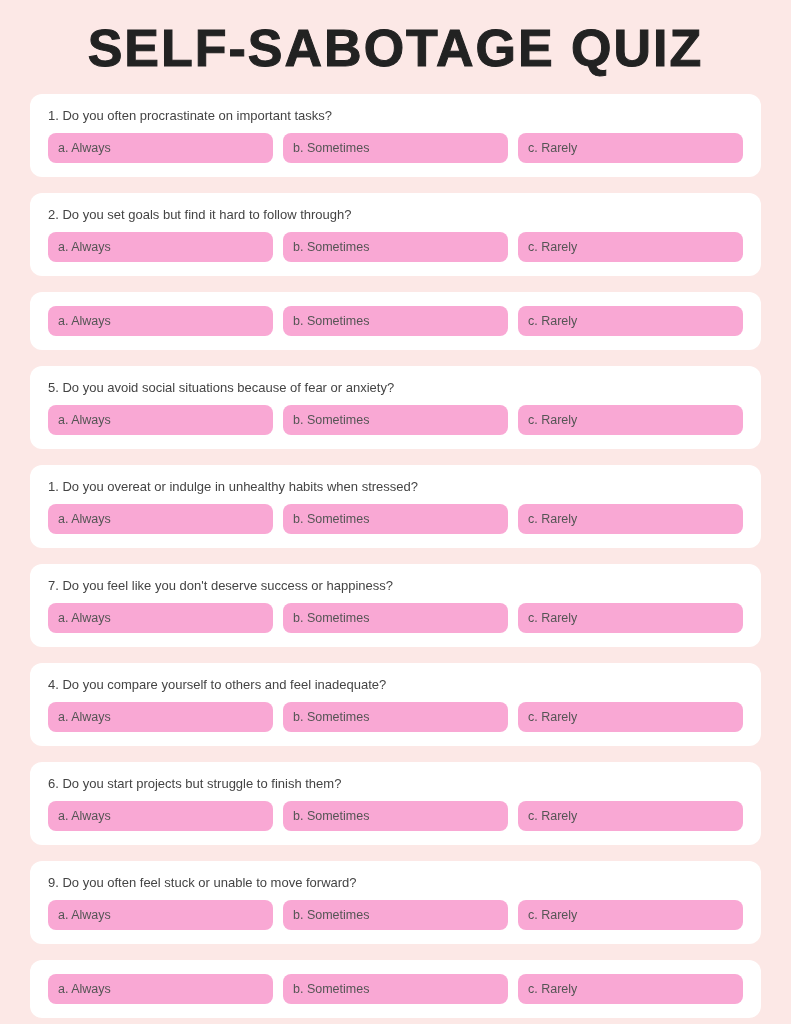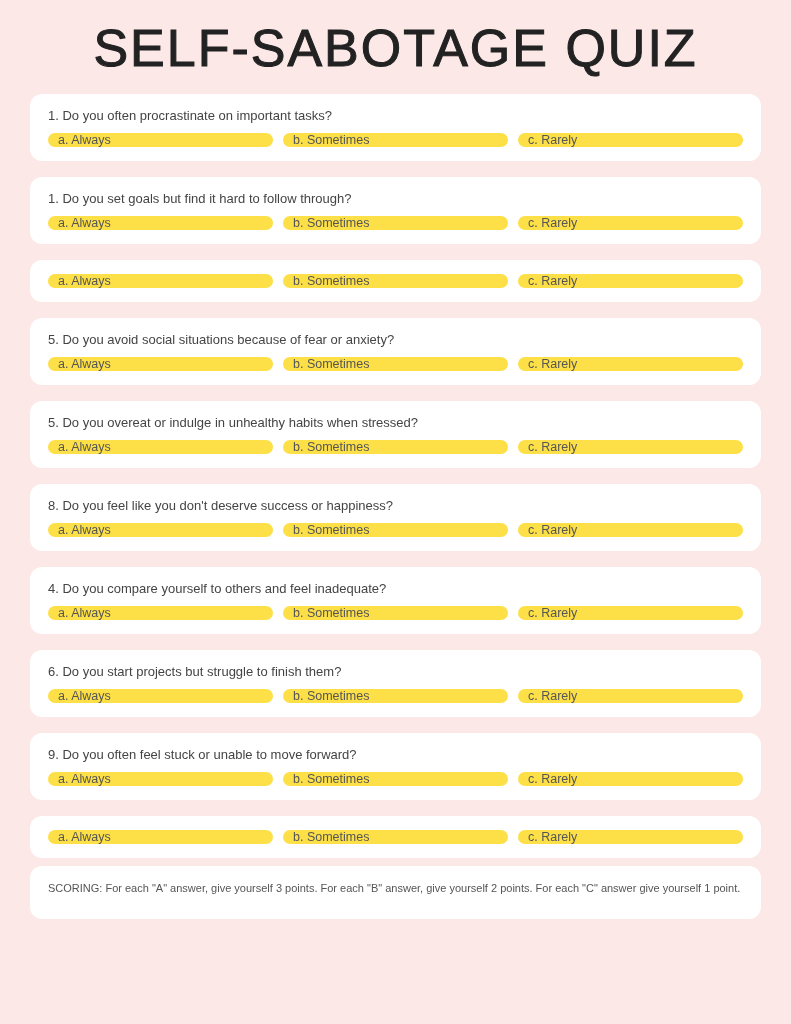--- a/index.html
+++ b/index.html
@@ -9,21 +9,21 @@
       background-color: #fce8e6;
       font-family: 'Arial', sans-serif;
       display: flex;
       flex-direction: column;
       align-items: center;
       padding: 18px 30px 18px 30px;
     }
 
     .main-title {
       font-size: 52px;
-      font-weight: 400;
+      font-weight: 700;
       color: #222;
       letter-spacing: 2px;
       text-align: center;
       margin-bottom: 16px;
       font-family: 'Arial Black', 'Arial', sans-serif;
       -webkit-text-stroke: 1px #222;
     }
 
     .quiz-container {
       width: 100%;
@@ -46,24 +46,24 @@
       font-weight: 400;
     }
 
     .options-row {
       display: flex;
       gap: 10px;
     }
 
     .option-btn {
       flex: 1;
-      background: #fde047;
+      background: #f9a8d4;
       border: none;
       border-radius: 8px;
-      padding: 0 10px;
+      padding: 8px 10px;
       font-size: 12.5px;
       color: #555;
       text-align: left;
       cursor: pointer;
     }
 
     .scoring-section {
       background: #fff;
       border-radius: 12px;
       padding: 14px 18px;
@@ -86,21 +86,21 @@
 <div class="quiz-container">
 <div class="question-card">
       <div class="question-text">1. Do you often procrastinate on important tasks?</div>
       <div class="options-row">
         <button class="option-btn">a. Always</button>
         <button class="option-btn">b. Sometimes</button>
         <button class="option-btn">c. Rarely</button>
       </div>
     </div>
     <div class="question-card">
-      <div class="question-text">1. Do you set goals but find it hard to follow through?</div>
+      <div class="question-text">2. Do you set goals but find it hard to follow through?</div>
       <div class="options-row">
         <button class="option-btn">a. Always</button>
         <button class="option-btn">b. Sometimes</button>
         <button class="option-btn">c. Rarely</button>
       </div>
     </div>
     <div class="question-card">
       <div class="options-row">
         <button class="option-btn">a. Always</button>
         <button class="option-btn">b. Sometimes</button>
@@ -109,29 +109,29 @@
     </div>
     <div class="question-card">
       <div class="question-text">5. Do you avoid social situations because of fear or anxiety?</div>
       <div class="options-row">
         <button class="option-btn">a. Always</button>
         <button class="option-btn">b. Sometimes</button>
         <button class="option-btn">c. Rarely</button>
       </div>
     </div>
     <div class="question-card">
-      <div class="question-text">5. Do you overeat or indulge in unhealthy habits when stressed?</div>
+      <div class="question-text">1. Do you overeat or indulge in unhealthy habits when stressed?</div>
       <div class="options-row">
         <button class="option-btn">a. Always</button>
         <button class="option-btn">b. Sometimes</button>
         <button class="option-btn">c. Rarely</button>
       </div>
     </div>
     <div class="question-card">
-      <div class="question-text">8. Do you feel like you don't deserve success or happiness?</div>
+      <div class="question-text">7. Do you feel like you don't deserve success or happiness?</div>
       <div class="options-row">
         <button class="option-btn">a. Always</button>
         <button class="option-btn">b. Sometimes</button>
         <button class="option-btn">c. Rarely</button>
       </div>
     </div>
     <div class="question-card">
       <div class="question-text">4. Do you compare yourself to others and feel inadequate?</div>
       <div class="options-row">
         <button class="option-btn">a. Always</button>

